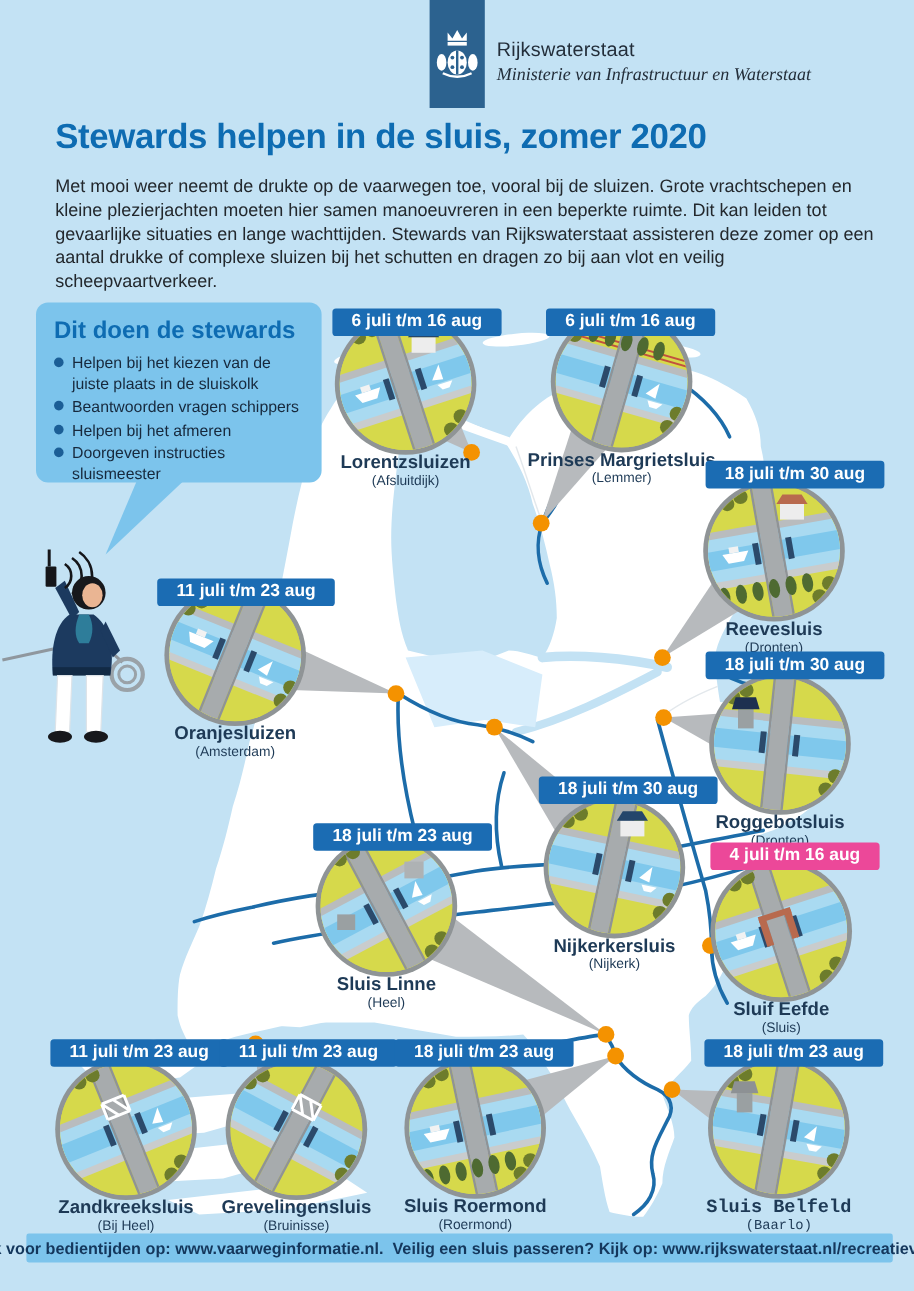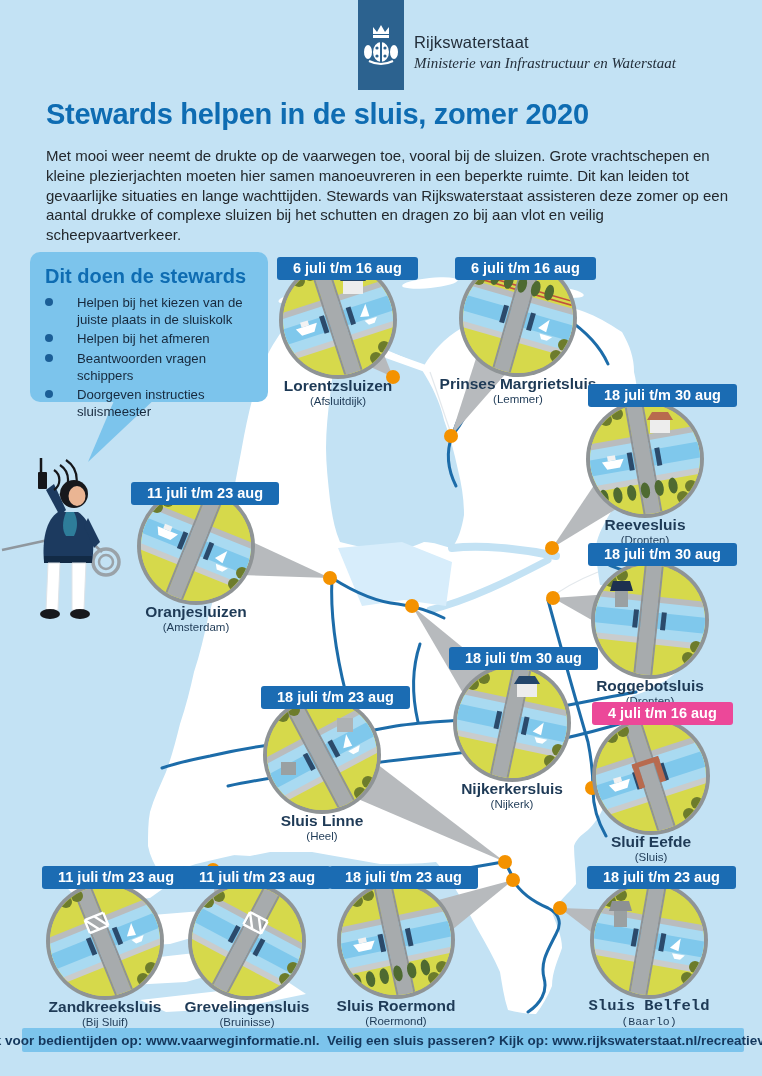--- a/index.html
+++ b/index.html
@@ -16,21 +16,21 @@
   .logo-text .sub{font-family:"Liberation Serif",serif;font-style:italic;font-size:15px;margin-top:3px}
   h1{position:absolute;left:46px;top:98px;margin:0;font-size:29px;font-weight:bold;
      color:#0e6cb2;z-index:6;letter-spacing:-.3px;white-space:nowrap}
   .intro{position:absolute;left:46px;top:146px;width:694px;margin:0;font-size:15px;
      line-height:1.32;color:#23282d;z-index:6}
   
   .bubble{position:absolute;left:30px;top:252px;width:238px;height:150px;background:#7cc4ec;
      border-radius:10px;z-index:5;padding:13px 15px;box-sizing:border-box}
   .bubble h2{margin:0 0 7px;font-size:20px;color:#0e6cb2}
   .bubble ul{margin:0;padding:0;list-style:none}
-  .bubble li{display:flex;gap:24px;font-size:13.2px;line-height:1.28;color:#17293d;margin:2.5px 0}
+  .bubble li{display:flex;gap:7px;font-size:13.2px;line-height:1.28;color:#17293d;margin:2.5px 0}
   .dotb{width:8px;height:8px;border-radius:50%;background:#1b5e96;flex:0 0 8px;margin-top:3px}
   .tail{position:absolute;left:70px;top:396px;z-index:4}
   .steward{position:absolute;left:0;top:438px;z-index:4}
   
   .badge{position:absolute;z-index:4;background:#1b6cb3;color:#fff;font-weight:bold;
      font-size:14.5px;padding:3px 16px 4px;border-radius:3px;white-space:nowrap}
   .scene{position:absolute;z-index:3;width:110px;height:110px;border-radius:50%;
      overflow:hidden;box-shadow:0 0 0 4px #8f9496;background:#d6d94b}
   .lname{position:absolute;z-index:4;width:190px;text-align:center;color:#1e3a56}
   .lname .nm{font-size:15.5px;font-weight:bold;line-height:1.05}
@@ -172,25 +172,25 @@
 
 <div class="bubble">
   <h2>Dit doen de stewards</h2>
   <ul id="bullets">
       <li>
         <span class="dotb"></span>
         <span>Helpen bij het kiezen van de juiste plaats in de sluiskolk</span>
       </li>
       <li>
         <span class="dotb"></span>
-        <span>Helpen bij het afmeren</span>
+        <span>Beantwoorden vragen schippers</span>
       </li>
       <li>
         <span class="dotb"></span>
-        <span>Beantwoorden vragen schippers</span>
+        <span>Helpen bij het afmeren</span>
       </li>
       <li>
         <span class="dotb"></span>
         <span>Doorgeven instructies sluismeester</span>
       </li>
     </ul>
 </div>
 <svg class="tail" width="90" height="70" viewBox="0 0 90 70">
   <polygon points="46,0 88,0 18,66" fill="#7cc4ec"></polygon>
 </svg>
@@ -467,21 +467,21 @@
           <path d="M80 64 h13 l-4 5 h-6 z" fill="#fff"></path>
           <path d="M44 28 h20 M44 42 h20 M44 28 v14 M64 28 v14 M44 28 l10 14 M54 28 l10 14" stroke="#fff" stroke-width="2.4" fill="none"></path>
         </g>
         <circle cx="16" cy="16" r="6" fill="#6d7c2c"></circle>
         <circle cx="27" cy="10" r="6" fill="#6d7c2c"></circle>
         <circle cx="93" cy="93" r="6" fill="#6d7c2c"></circle>
         <circle cx="101" cy="82" r="6" fill="#6d7c2c"></circle>
       </svg></div>
     <div class="lname" style="left: 10px; top: 999px;">
       <div class="nm">Zandkreeksluis</div>
-      <div class="pl">(Bij Sluif)</div>
+      <div class="pl">(Bij Heel)</div>
     </div>
     <div class="badge" style="left: 183px; top: 866px; background: rgb(27, 108, 179);">11 juli t/m 23 aug</div>
     <div class="scene" style="left: 192px; top: 886px;"><svg viewBox="0 0 110 110" width="110" height="110">
         <rect width="110" height="110" fill="#d6d94b"></rect>
         <g transform="rotate(28 55 55)">
           <rect x="-40" y="36" width="190" height="38" fill="#a9daf1"></rect>
           <rect x="-40" y="47" width="190" height="16" fill="#7fc8ec"></rect>
           <rect x="-40" y="31" width="190" height="6" fill="#b9bcbe"></rect>
           <rect x="-40" y="73" width="190" height="6" fill="#c9cccd"></rect>
           <rect x="46" y="-40" width="15" height="190" fill="#a7abad"></rect>

